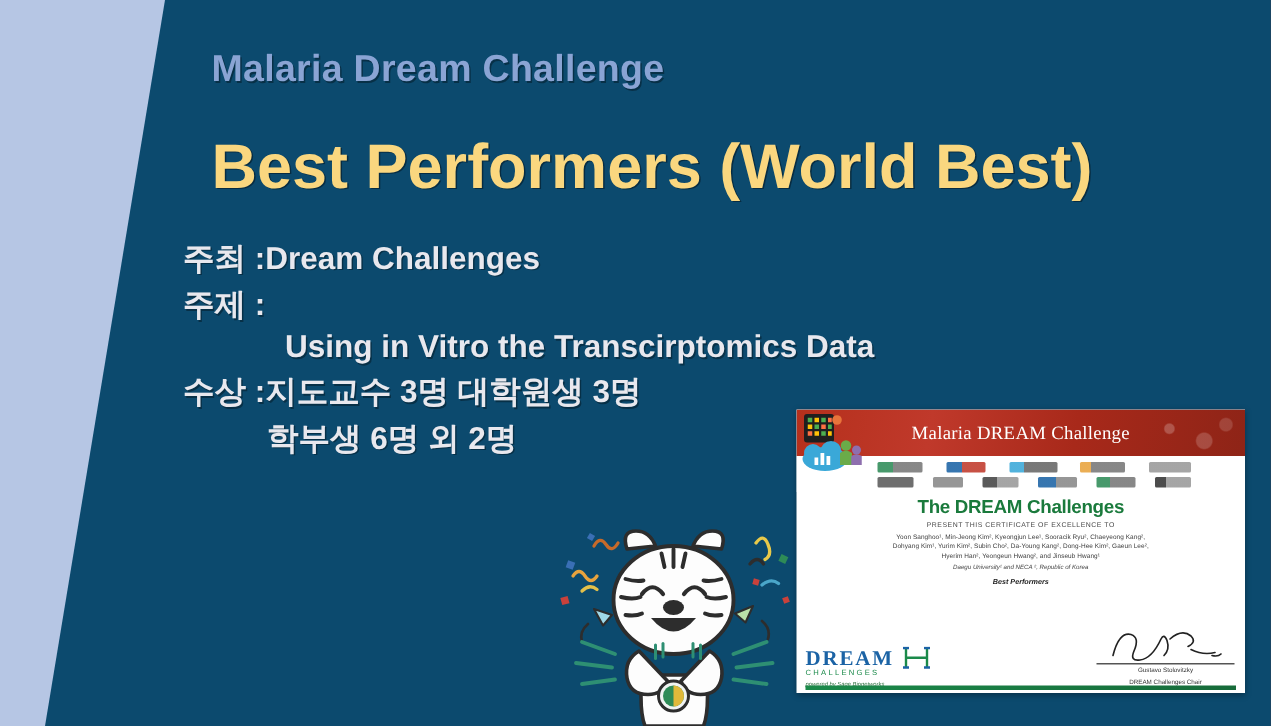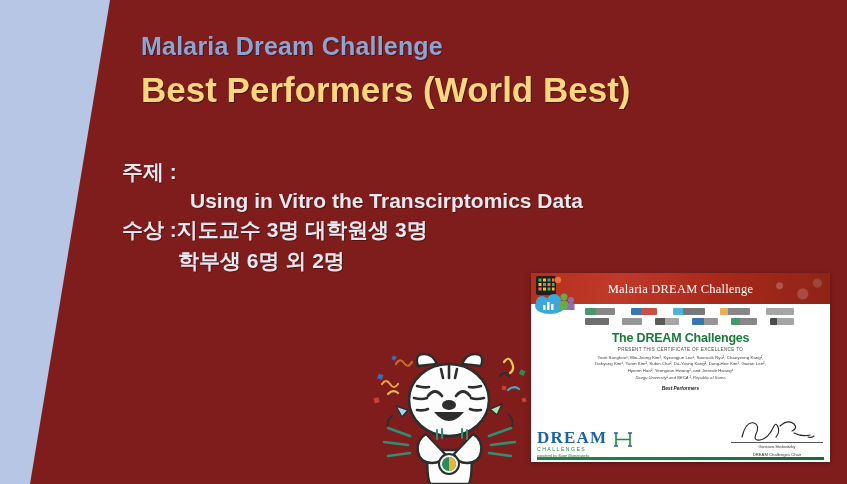--- a/index.html
+++ b/index.html
@@ -5,37 +5,37 @@
   * { margin:0; padding:0; box-sizing:border-box; }
   html, body { width:847px; height:484px; }
   body {
     background:#333f54;
     font-family:"Liberation Sans", sans-serif;
     overflow:hidden;
     position:relative;
   }
 
   
-  #slide { position:absolute; inset:0; background:#7f1d1d; overflow:hidden; }
+  #slide { position:absolute; inset:0; background:#0c4a6e; overflow:hidden; }
   #wedge {
     position:absolute; left:0; top:0; width:120px; height:484px;
     background:#b6c6e4;
     clip-path:polygon(0 0, 110px 0, 30px 484px, 0 484px);
   }
 
   
   #heading-block { position:absolute; left:141px; top:32px; }
   #kicker {
     color:#8aa4d4; font-size:25px; font-weight:bold;
     letter-spacing:.2px; line-height:1.15;
     text-shadow:1px 1px 0 rgba(0,0,0,.35);
   }
   #main-title {
-    color:#fad77f; font-size:35px; font-weight:bold;
-    line-height:1.25; margin-top:7px;
+    color:#fad77f; font-size:42px; font-weight:bold;
+    line-height:1.25; margin-top:24px;
     text-shadow:1px 1px 0 rgba(0,0,0,.4);
   }
 
   
   #info-block { position:absolute; left:122px; top:158px; }
   .info-row { display:flex; align-items:baseline; margin-bottom:3px; }
   .info-label {
     color:#e8e8ee; font-size:21px; font-weight:bold;
     white-space:nowrap; text-shadow:1px 1px 0 rgba(0,0,0,.35);
   }
@@ -106,21 +106,21 @@
   }
   #best-perf { color:#222; font-size:4.8px; font-weight:bold; font-style:italic; margin-top:5px; }
   #sub-challenge { color:#111; font-size:7.6px; font-weight:bold; margin-top:1px; letter-spacing:-.1px; }
   #cert-footer {
     position:absolute; left:0; bottom:0; width:100%; height:44px;
     display:flex; align-items:flex-end; justify-content:space-between;
     padding:0 7px 4px 6px;
   }
   #dream-logo { text-align:left; line-height:1; }
   #dl-word {
-    color:#1b63a5; font-size:17px; font-weight:bold; letter-spacing:1.2px;
+    color:#1b63a5; font-size:14px; font-weight:bold; letter-spacing:1.2px;
     font-family:"Liberation Serif", serif; display:inline-block;margin-top:24px;
   }
   #dl-sub {
     color:#1b8a4a; font-size:5.1px; letter-spacing:1.5px; margin-top:.5px;
   }
   #dl-powered { color:#2b6e3d; font-size:3.9px; font-style:italic; margin-top:2px; }
   #sig-block { text-align:center; width:92px; position:relative; }
   #sig-line { border-bottom:.7px solid #555; height:26px; position:relative; }
   #sig-name { color:#333; font-size:4.2px; margin-top:1.5px; line-height:1.45; }
   #green-bar {
@@ -135,20 +135,24 @@
 
   <div id="wedge"></div>
 
   <div id="heading-block">
     <div id="kicker">Malaria Dream Challenge</div>
     <div id="main-title">Best Performers (World Best)</div>
   </div>
 
   <div id="info-block">
 
+    <div class="info-row">
+      <span class="info-label">주최 : </span>
+      <span class="info-value">Dream Challenges</span>
+    </div>
 
     <div class="info-row">
       <span class="info-label">주제 : </span>
     </div>
     <div class="info-cont">Using in Vitro the Transcirptomics Data</div>
 
     <div class="info-row" style="margin-top:2px;">
       <span class="info-label">수상 : </span>
       <span class="info-value">지도교수 3명 대학원생 3명</span>
     </div>

